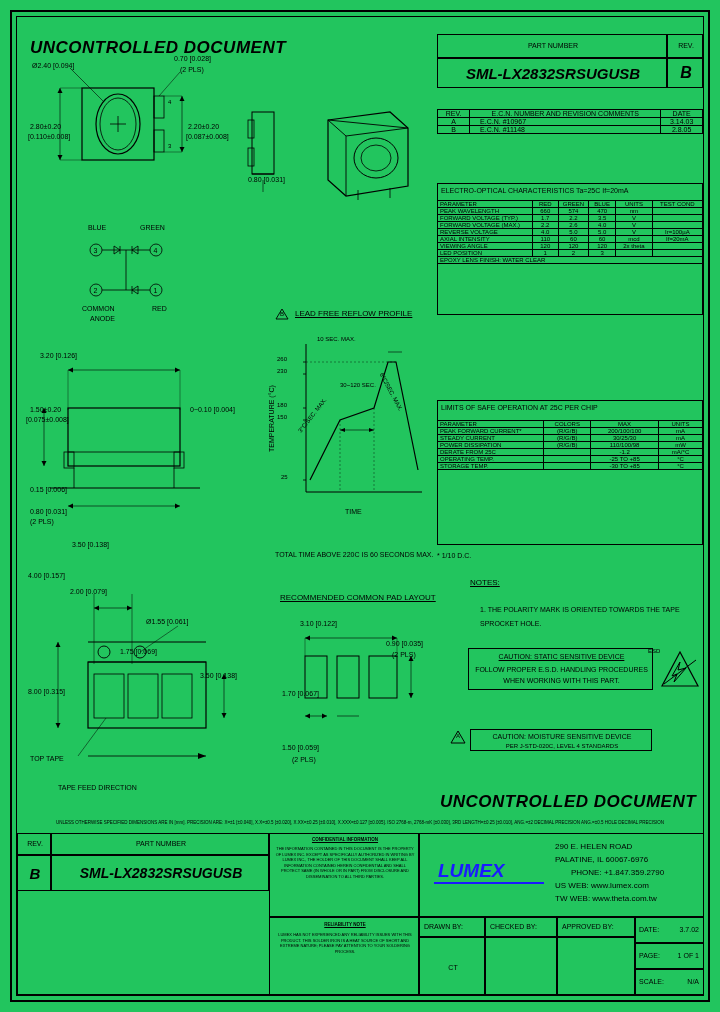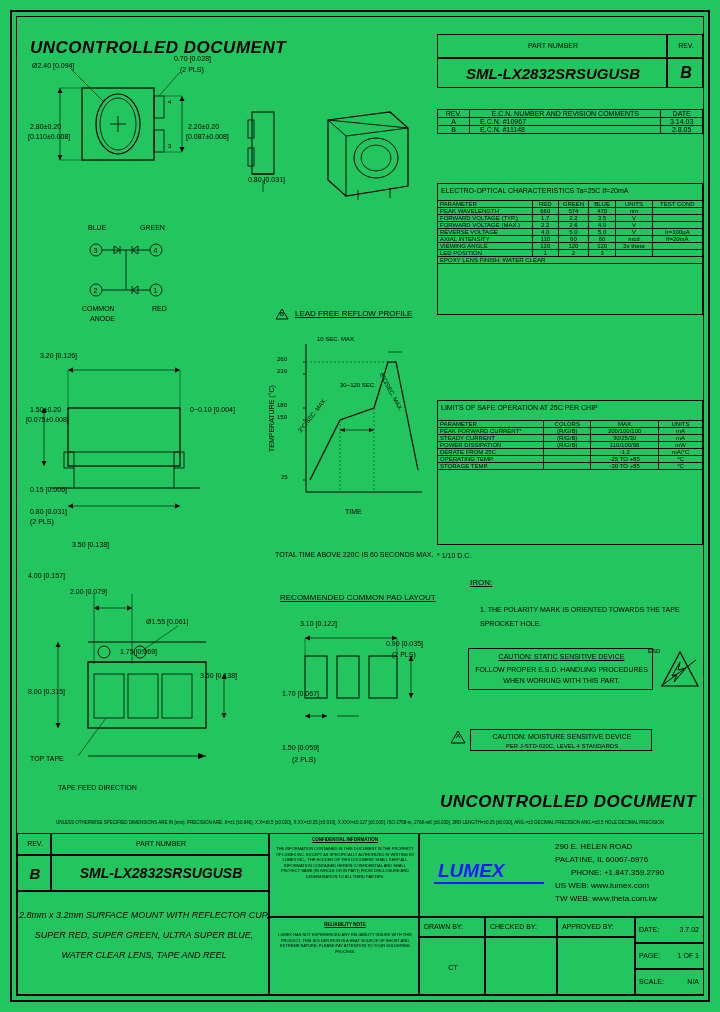--- a/index.html
+++ b/index.html
@@ -186,21 +186,21 @@
         <td class="t6">STORAGE TEMP.</td>
             <td class="t6 ctr"></td>
             <td class="t6 ctr">-30 TO +85</td>
             <td class="t6 ctr">°C</td>
       </tr>
     </tbody>
       </table>
   </div>
   <div class="abs t7" style="left:437px;top:552px;">* 1/10 D.C.</div>
 
-  <div class="abs t8" style="left:470px;top:578px;text-decoration:underline;">IRON:</div>
+  <div class="abs t8" style="left:470px;top:578px;text-decoration:underline;">NOTES:</div>
   <div class="abs t7" style="left:480px;top:603px;width:215px;line-height:14px;">1. THE POLARITY MARK IS ORIENTED TOWARDS THE TAPE SPROCKET HOLE.</div>
 
   <div class="abs bx" style="left:468px;top:648px;width:185px;height:42px;">
     <div class="abs t7 ctr" style="left:0;top:4px;width:185px;text-decoration:underline;">CAUTION: STATIC SENSITIVE DEVICE</div>
     <div class="abs t7 ctr" style="left:0;top:17px;width:185px;">FOLLOW PROPER E.S.D. HANDLING PROCEDURES</div>
     <div class="abs t7 ctr" style="left:0;top:28px;width:185px;">WHEN WORKING WITH THIS PART.</div>
   </div>
   <div class="abs" style="left:660px;top:650px;">
     <svg width="40" height="42" viewBox="0 0 40 42">
       <polygon points="20,2 38,36 2,36" fill="none" stroke="#000" stroke-width="1.2"></polygon>
@@ -484,25 +484,20 @@
   <div class="abs bx" style="left:51px;top:833px;width:218px;height:22px;">
     <div class="abs t7 ctr" style="left:0;top:6px;width:218px;">PART NUMBER</div>
   </div>
   <div class="abs bx" style="left:17px;top:855px;width:34px;height:36px;">
     <div class="abs ital" style="left:0;top:9px;width:34px;text-align:center;font-size:15px;font-weight:bold;">B</div>
   </div>
   <div class="abs bx" style="left:51px;top:855px;width:218px;height:36px;">
     <div class="abs ital" style="left:0;top:9px;width:218px;text-align:center;font-size:14px;font-weight:bold;">SML-LX2832SRSUGUSB</div>
   </div>
 
-  <div class="abs bx" style="left:17px;top:891px;width:252px;height:104px;">
-    <div class="abs ital" style="left:0;top:18px;width:252px;text-align:center;font-size:9px;">2.8mm x 3.2mm SURFACE MOUNT WITH REFLECTOR CUP,</div>
-    <div class="abs ital" style="left:0;top:38px;width:252px;text-align:center;font-size:9px;">SUPER RED, SUPER GREEN, ULTRA SUPER BLUE,</div>
-    <div class="abs ital" style="left:0;top:58px;width:252px;text-align:center;font-size:9px;">WATER CLEAR LENS, TAPE AND REEL</div>
-  </div>
 
   <div class="abs bx" style="left:269px;top:833px;width:150px;height:84px;">
     <div class="abs" style="left:0;top:3px;width:150px;text-align:center;font-size:4.5px;font-weight:bold;text-decoration:underline;">CONFIDENTIAL INFORMATION</div>
     <div class="abs" style="left:5px;top:12px;width:140px;font-size:4px;line-height:5.5px;text-align:center;">THE INFORMATION CONTAINED IN THIS DOCUMENT IS THE PROPERTY OF LUMEX INC. EXCEPT AS SPECIFICALLY AUTHORIZED IN WRITING BY LUMEX INC., THE HOLDER OF THIS DOCUMENT SHALL KEEP ALL INFORMATION CONTAINED HEREIN CONFIDENTIAL AND SHALL PROTECT SAME (IN WHOLE OR IN PART) FROM DISCLOSURE AND DISSEMINATION TO ALL THIRD PARTIES.</div>
   </div>
   <div class="abs bx" style="left:269px;top:917px;width:150px;height:78px;">
     <div class="abs" style="left:0;top:4px;width:150px;text-align:center;font-size:4.5px;font-weight:bold;text-decoration:underline;">RELIABILITY NOTE</div>
     <div class="abs" style="left:5px;top:14px;width:140px;font-size:4px;line-height:5.5px;text-align:center;">LUMEX HAS NOT EXPERIENCED ANY RELIABILITY ISSUES WITH THIS PRODUCT. THIS SOLDER IRON IS A HEAT SOURCE OF SHORT AND EXTREME NATURE; PLEASE PAY ATTENTION TO YOUR SOLDERING PROCESS.</div>
   </div>
 

